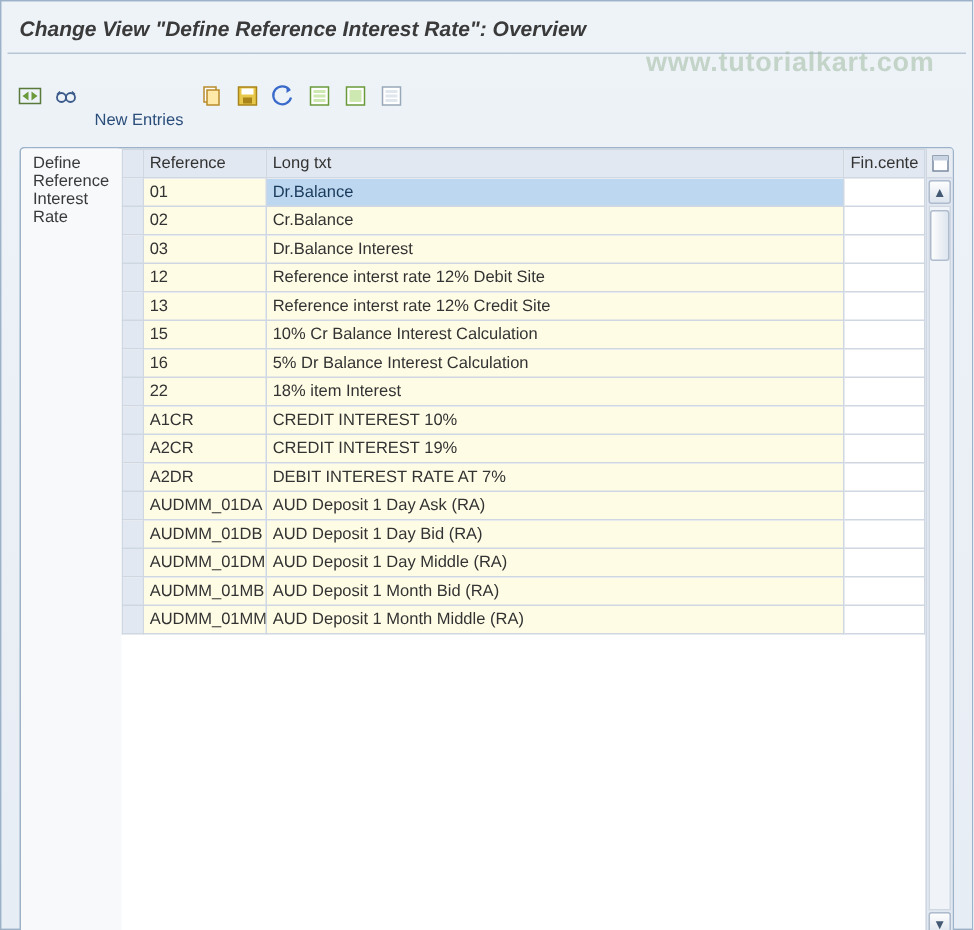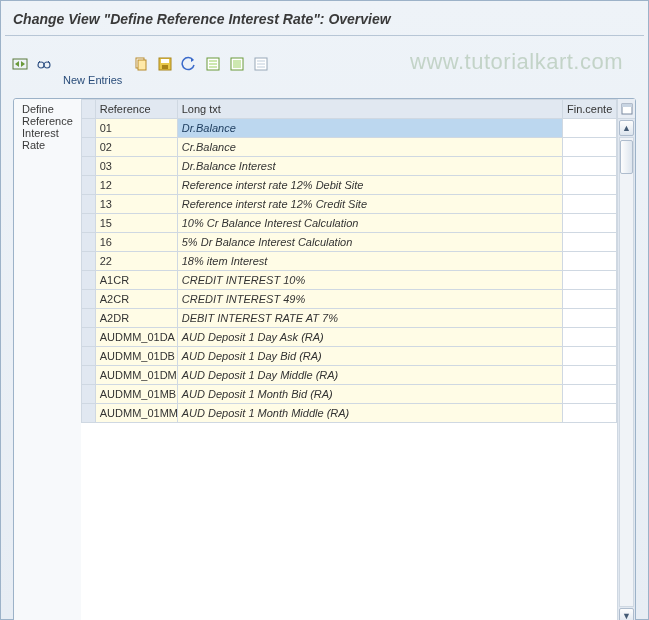--- a/index.html
+++ b/index.html
@@ -46,24 +46,24 @@
     cursor: pointer;
   }
   .toolbar .new-entries {
     color: #2a4d7a;
     cursor: pointer;
     padding: 0 4px;
     margin-top: 32px;
   }
   .watermark {
     position: absolute;
-    top: 48px;
+    top: 30px;
     right: 25px;
-    font-size: 22px;
-    font-weight: normal;
+    font-size: 18px;
+    font-weight: bold;
     letter-spacing: 0.5px;
     color: rgba(160,185,160,0.55);
     pointer-events: none;
   }
   .panel {
     margin: 6px 12px 0 12px;
     background: #fff;
     border: 1px solid #9cb2c8;
     border-radius: 3px;
     height: 546px;
@@ -214,21 +214,21 @@
     min-width:160px;
   }
   .position-btn .mini-icon {
     width:16px;height:16px;
     display:inline-flex;align-items:center;justify-content:center;
   }
   .entry-text {
     color:#333;
   }
   td.ref-cell { background:#fffce6; }
-  td.long-cell { background:#fffce6;font-style:italic; }
+  td.long-cell { background:#fffce6; }
   tr.row0 td.long-cell { background:#bcd7ef; color:#1a3a5c; }
   tr.row0 td.ref-cell { background:#fffce6; }
 </style>
 </head>
 <body>
 
 <div class="stage">
   <div class="title-bar">Change View "Define Reference Interest Rate": Overview</div>
   <div class="title-underline"></div>
 
@@ -364,21 +364,21 @@
                 </tr>
                 <tr class="row9">
                   <td class="selector"></td>
                   <td class="ref-cell">A1CR</td>
                   <td class="long-cell">CREDIT INTEREST 10%</td>
                   <td></td>
                 </tr>
                 <tr class="row11">
                   <td class="selector"></td>
                   <td class="ref-cell">A2CR</td>
-                  <td class="long-cell">CREDIT INTEREST 49%</td>
+                  <td class="long-cell">CREDIT INTEREST 19%</td>
                   <td></td>
                 </tr>
                 <tr class="row12">
                   <td class="selector"></td>
                   <td class="ref-cell">A2DR</td>
                   <td class="long-cell">DEBIT INTEREST RATE AT 7%</td>
                   <td></td>
                 </tr>
                 <tr class="row13">
                   <td class="selector"></td>

